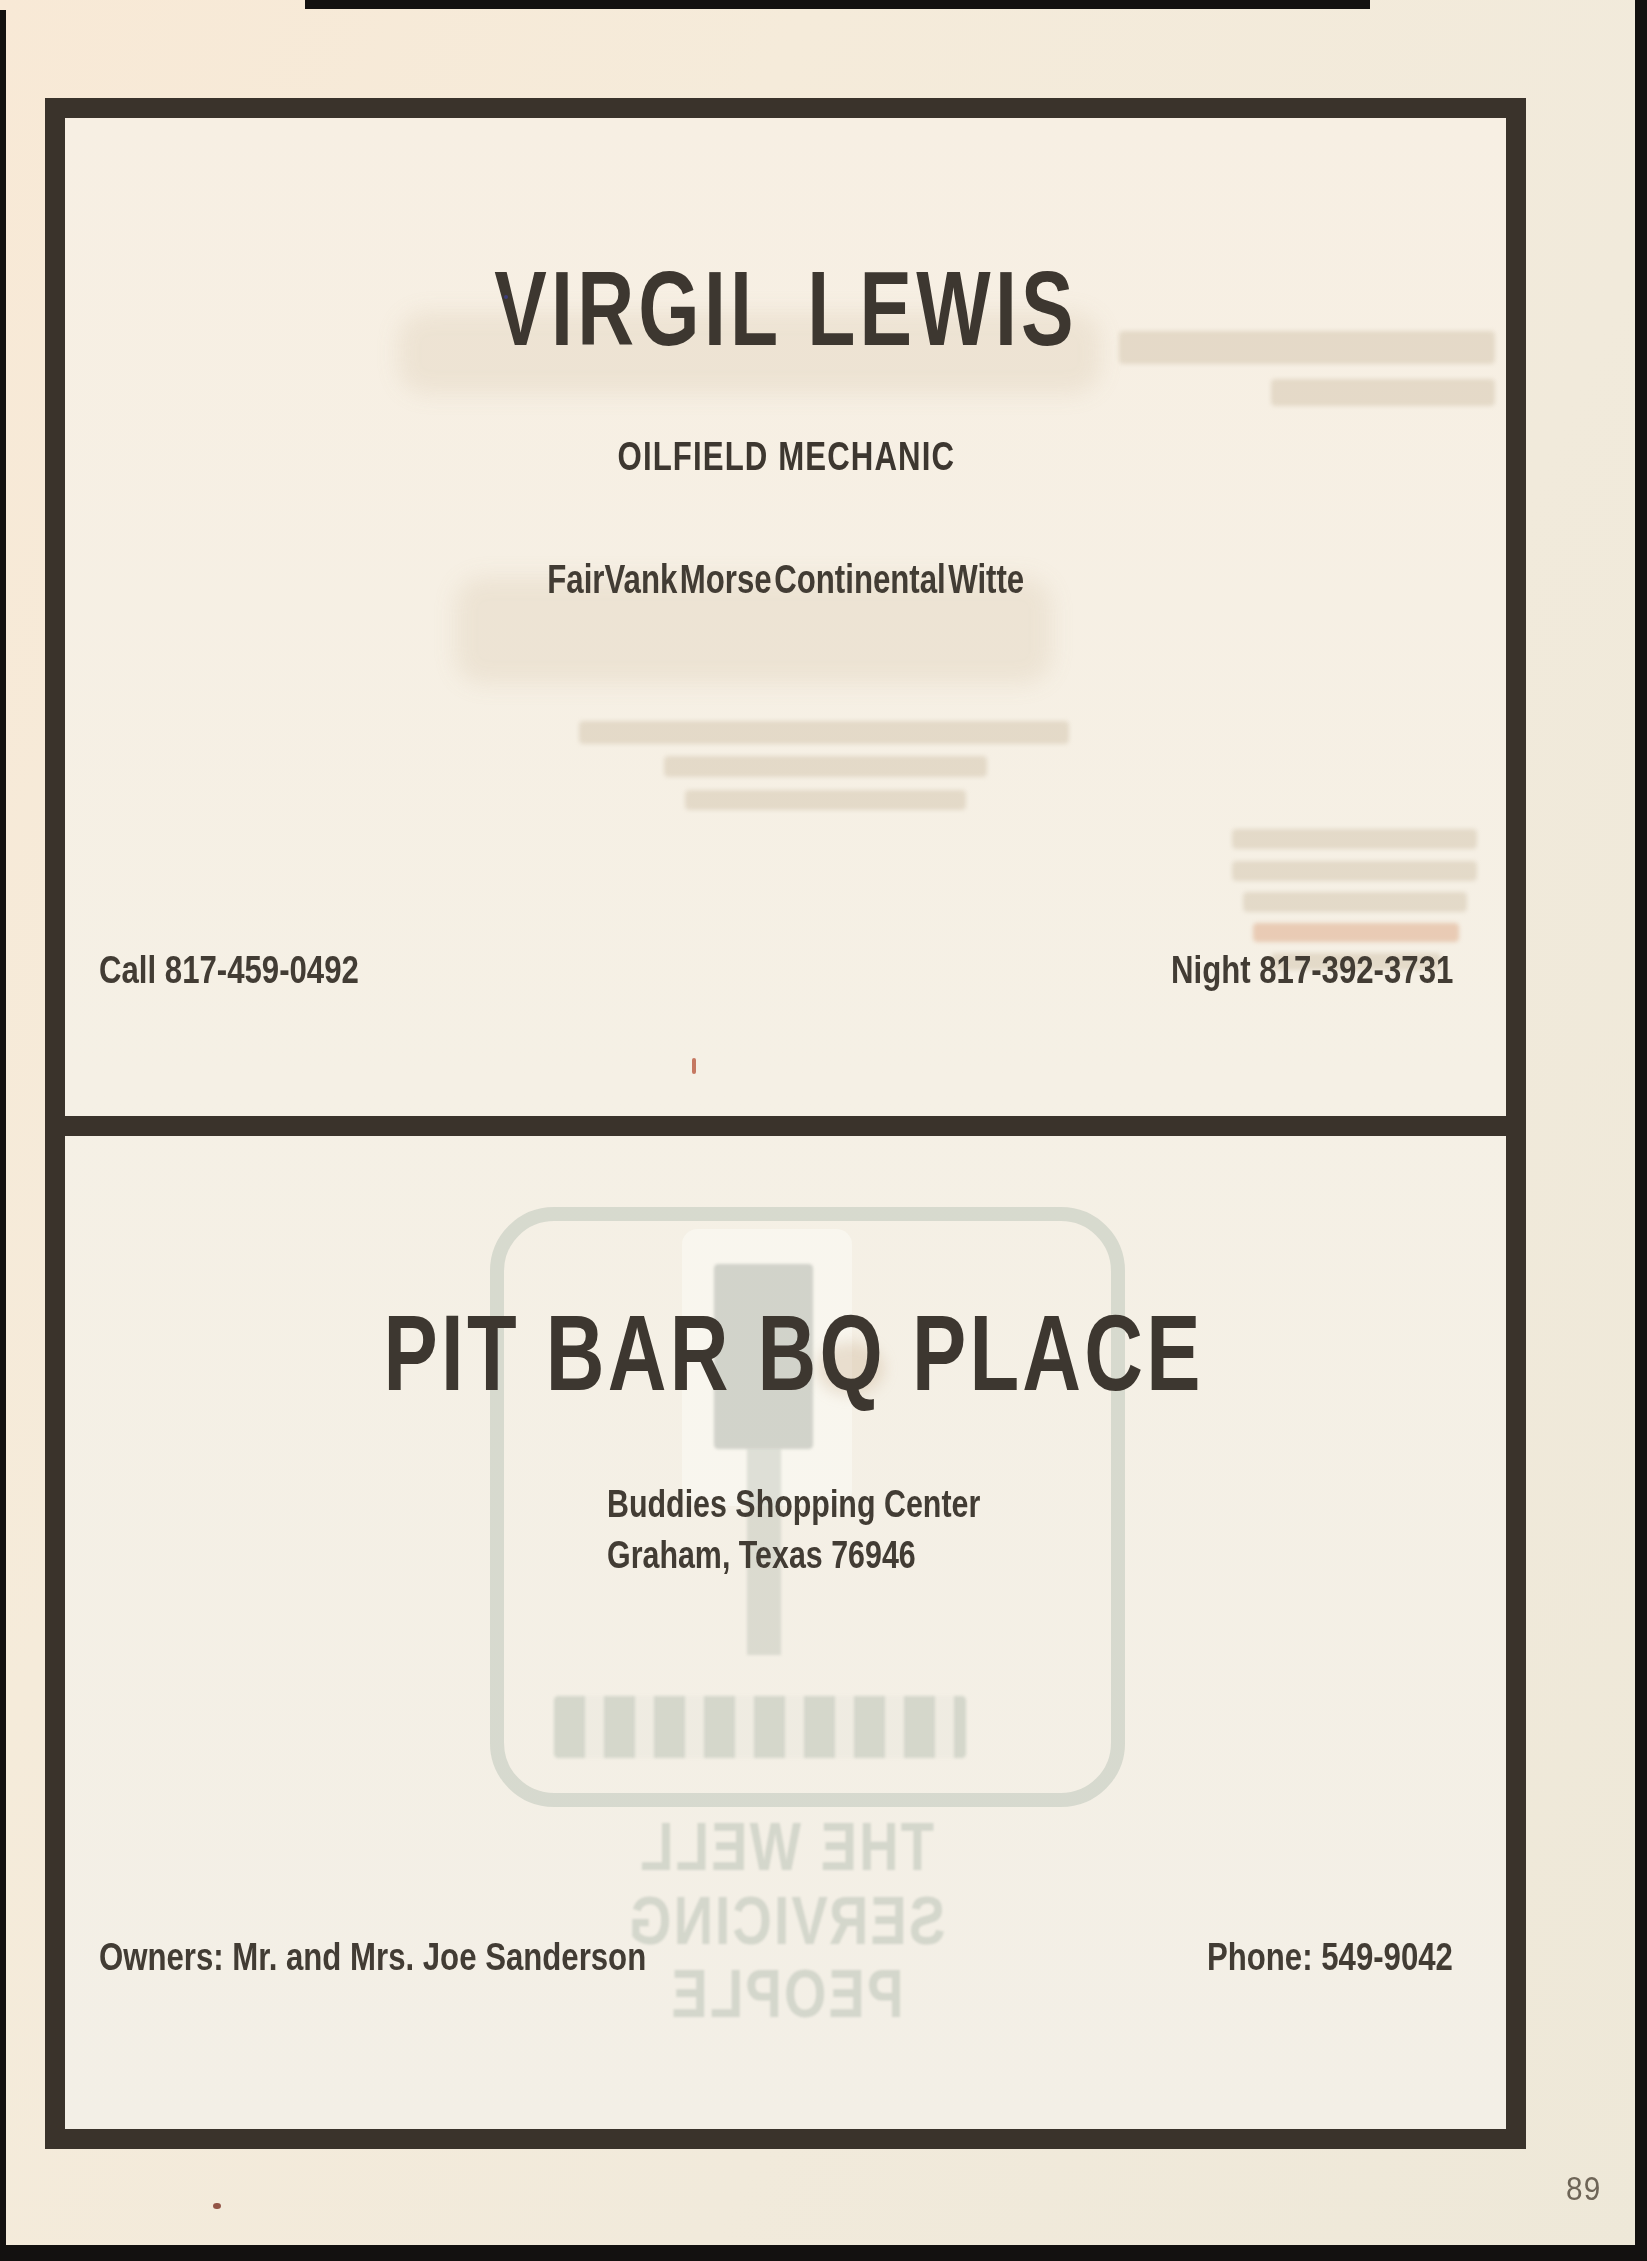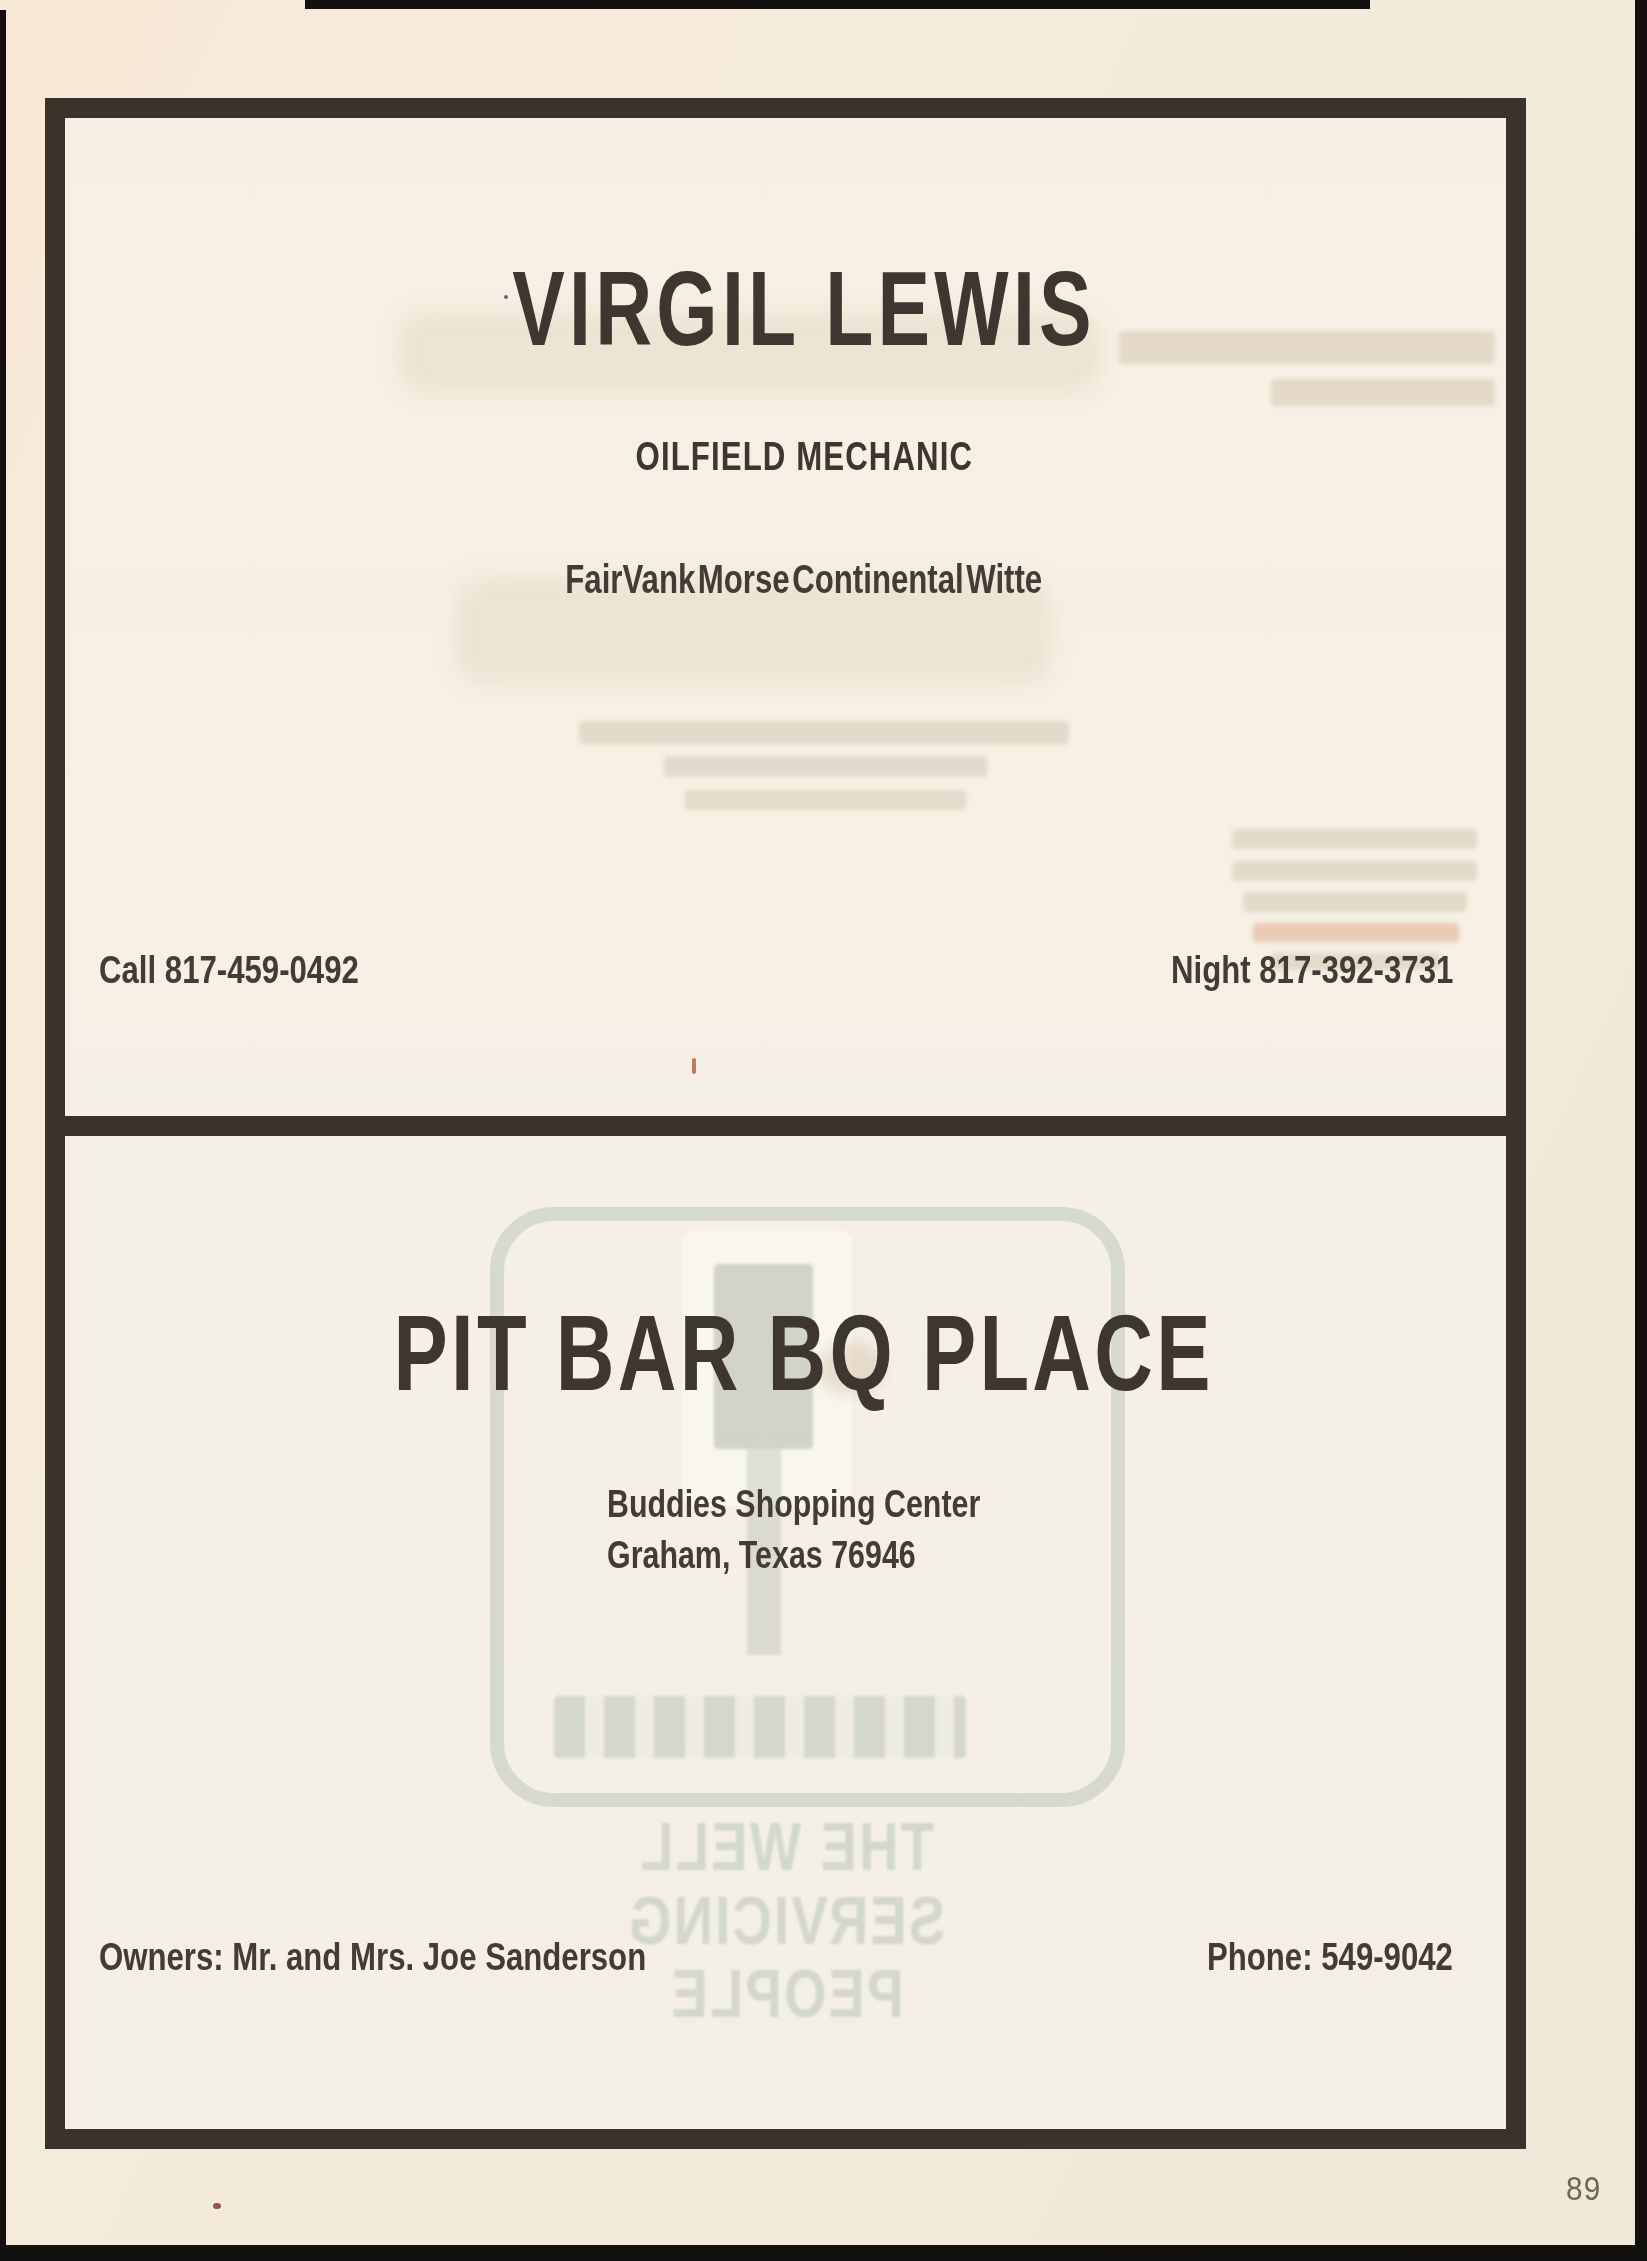--- a/index.html
+++ b/index.html
@@ -17,21 +17,21 @@
   .strip-top{left:305px;top:0;width:1065px;height:9.2px;}
   .strip-left{left:0;top:10px;width:6.4px;height:2251px;}
   .strip-right{right:0;top:0;width:12.8px;height:2261px;}
   .strip-bottom{left:0;bottom:0;width:1648px;height:15.6px;}
   
   .frame{position:absolute;left:45px;top:98px;width:1481px;height:2051px;
     border:20px solid var(--border);box-sizing:border-box;
     background:linear-gradient(180deg,#f7efe3 0%,#f5f0e5 48%,#f3efe6 100%);}
   .divider{position:absolute;left:62px;top:1116px;width:1447px;height:20px;background:var(--border);}
   
-  .cline{position:absolute;left:83px;width:1442px;display:flex;justify-content:center;pointer-events:none;text-align:right;}
+  .cline{position:absolute;left:65px;width:1442px;display:flex;justify-content:center;pointer-events:none;text-align:right;}
   .cline>span{display:inline-block;white-space:nowrap;color:var(--ink-strong);font-weight:bold;}
   .t-virgil{font-size:105px;letter-spacing:5.7px;transform:scaleX(.75);}
   .t-pit{font-size:107px;letter-spacing:4.3px;transform:scaleX(.76);}
   .t-sub{font-size:40px;letter-spacing:1.4px;transform:scaleX(.78);}
   .brandrow{display:flex;gap:84px;transform:scaleX(.78);}
   .brandrow span{font-size:40px;font-weight:bold;color:var(--ink);white-space:nowrap;}
   .t-left{position:absolute;font-size:38px;font-weight:bold;color:var(--ink);
     transform:scaleX(.82);transform-origin:left center;white-space:nowrap;}
   .t-right{position:absolute;font-size:38px;font-weight:bold;color:var(--ink);
     transform:scaleX(.82);transform-origin:right center;white-space:nowrap;}
@@ -114,21 +114,21 @@
     <div class="g-word" style="top:1807px;">
       <span>THE WELL</span>
     </div>
     <div class="g-word" style="top:1881px;">
       <span>SERVICING</span>
     </div>
     <div class="g-word" style="top:1954px;">
       <span>PEOPLE</span>
     </div>
 
-    <div class="cline" style="top:1291px;">
+    <div class="cline" style="top:1291px;margin-left:8px;">
       <span class="t-pit">PIT BAR BQ PLACE</span>
     </div>
     <div class="addr">
       <div>Buddies Shopping Center</div>
       <div>Graham, Texas 76946</div>
     </div>
     <div class="t-left" style="left:99px;top:1936px;">Owners: Mr. and Mrs. Joe Sanderson</div>
     <div class="t-right" style="right:195px;top:1936px;">Phone: 549-9042</div>
   </section>
 

